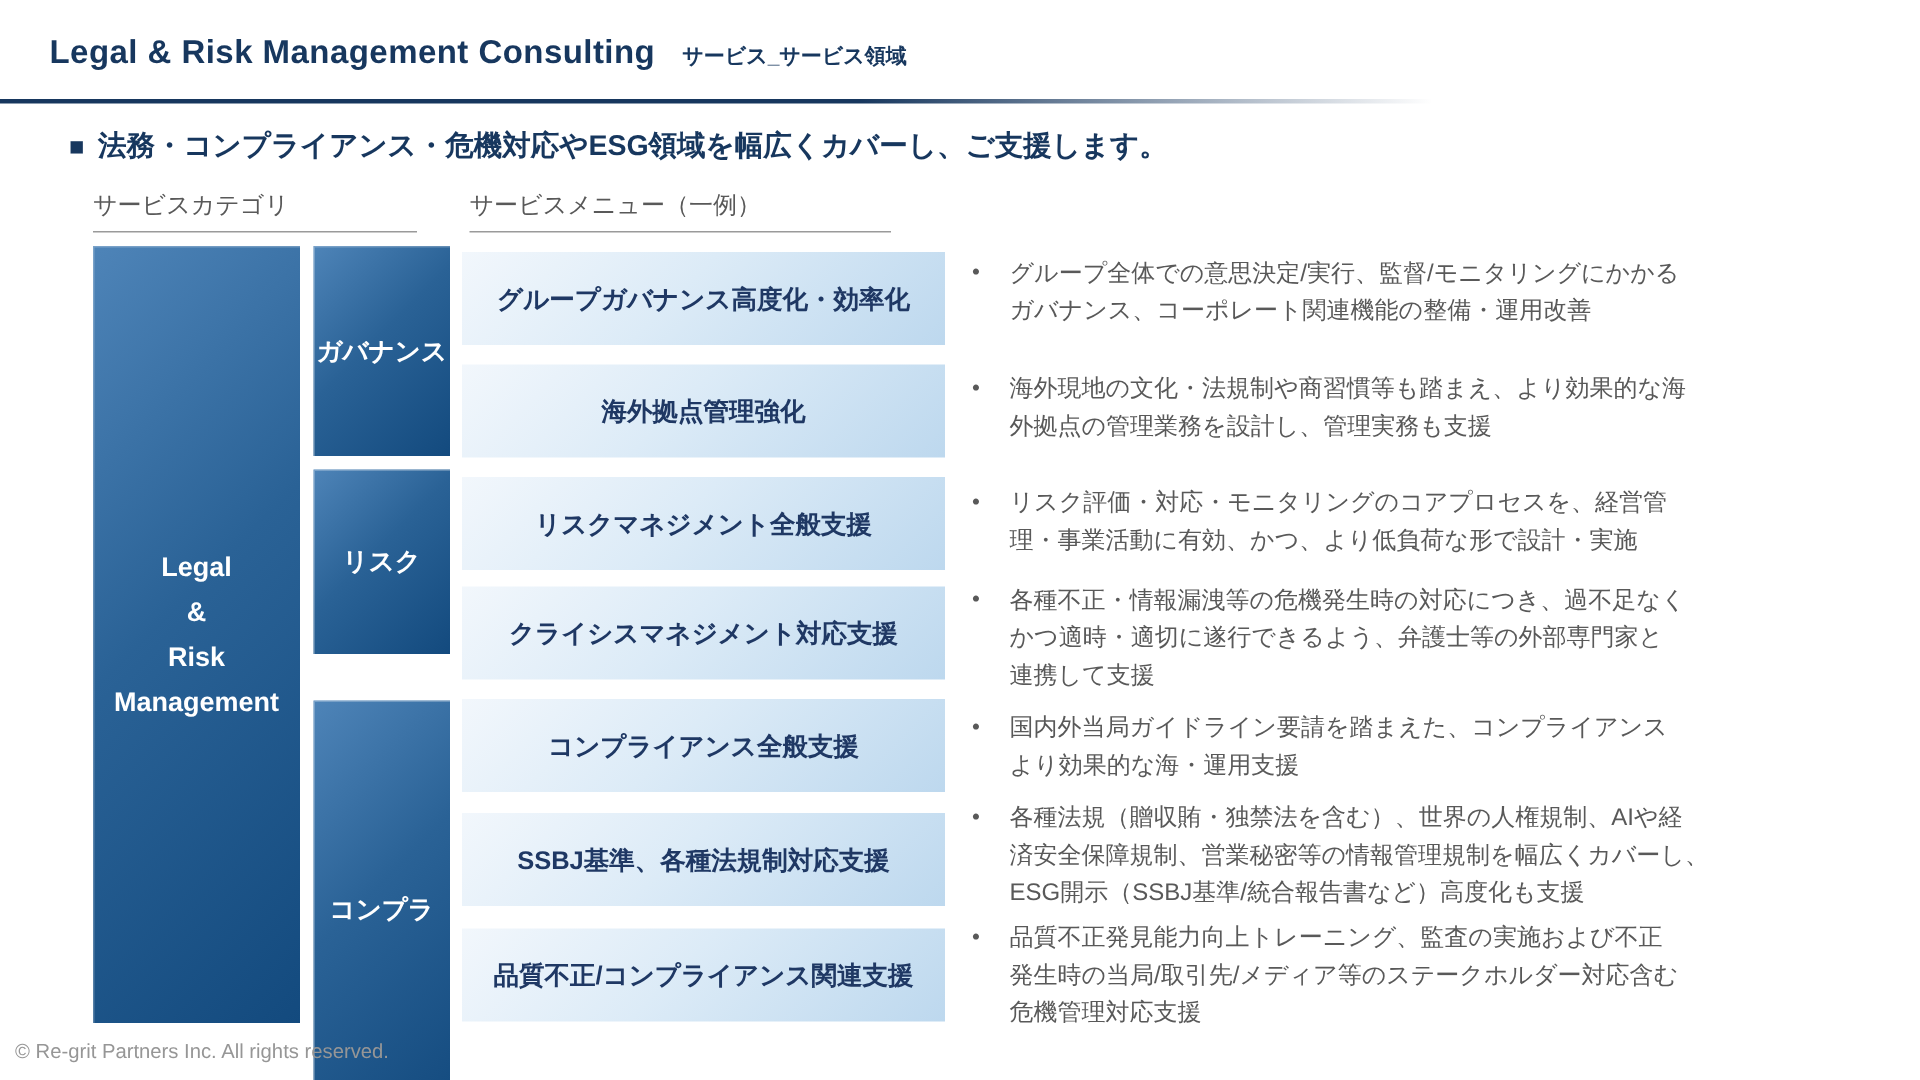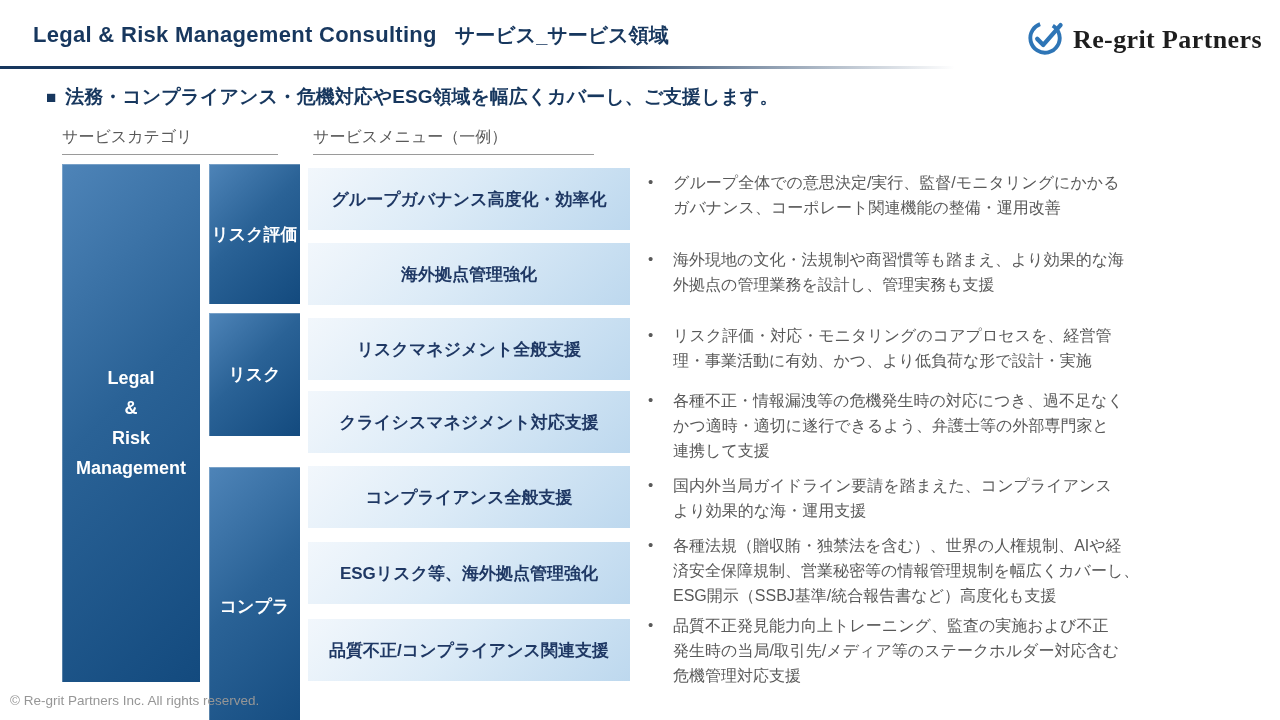--- a/index.html
+++ b/index.html
@@ -4,21 +4,21 @@
 <style>
   html,body { margin:0; padding:0; background:#fff; }
   .slide {
     position:relative; width:1280px; height:720px; background:#ffffff;
     font-family:"Liberation Sans","DejaVu Sans",sans-serif; overflow:hidden;
   }
 
   
   .title { position:absolute; left:33px; top:22px; color:#17375e; font-weight:bold; white-space:nowrap; }
   .title .en { font-size:22px; letter-spacing:0.3px; }
-  .title .ja { font-size:20px; margin-left:18px; }
+  .title .ja { font-size:14px; margin-left:18px; }
   .title-underline {
     position:absolute; left:0; top:66px; width:955px; height:3px;
     background:linear-gradient(to right,#17375e 0%,#17375e 60%,rgba(23,55,94,0) 100%);
   }
 
   .logo { position:absolute; top:19px; right:18px; display:flex; align-items:center; gap:9px; }
   .logo-text {
     font-family:"Liberation Serif","DejaVu Serif",serif; font-size:26px; font-weight:bold;
     color:#1e1e1e; letter-spacing:0.4px;
   }
@@ -74,52 +74,43 @@
 </head>
 <body>
 
 <div class="slide">
 
   <div class="title">
     <span class="en">Legal &amp; Risk Management Consulting</span><span class="ja">サービス_サービス領域</span>
   </div>
   <div class="title-underline"></div>
 
-  <div class="logo">
-    <span>
-      <svg width="38" height="38" viewBox="0 0 44 44">
-        <circle cx="22" cy="22" r="17" fill="none" stroke="#2e75b6" stroke-width="4.5" stroke-dasharray="91 16" transform="rotate(-58 22 22)"></circle>
-        <path d="M13 23 L20 30 L40 7" fill="none" stroke="#2e75b6" stroke-width="5" stroke-linecap="round" stroke-linejoin="round"></path>
-      </svg>
-    </span>
-    <span class="logo-text">Re-grit Partners</span>
-  </div>
 
   <div class="lead">
     <span class="marker">■</span><span>法務・コンプライアンス・危機対応やESG領域を幅広くカバーし、ご支援します。</span>
   </div>
 
   <div class="col-label cat">サービスカテゴリ</div>
   <div class="col-label menu">サービスメニュー（一例）</div>
 
   <div class="box-dark root-box">Legal
 &amp;
 Risk
 Management</div>
 
-  <div class="box-dark cat1">リスク評価</div>
+  <div class="box-dark cat1">ガバナンス</div>
   <div class="box-dark cat2">リスク</div>
   <div class="box-dark cat3">コンプラ</div>
 
   <div class="menu-box m1">グループガバナンス高度化・効率化</div>
   <div class="menu-box m2">海外拠点管理強化</div>
   <div class="menu-box m3">リスクマネジメント全般支援</div>
   <div class="menu-box m4">クライシスマネジメント対応支援</div>
   <div class="menu-box m5">コンプライアンス全般支援</div>
-  <div class="menu-box m6">ESGリスク等、海外拠点管理強化</div>
+  <div class="menu-box m6">SSBJ基準、各種法規制対応支援</div>
   <div class="menu-box m7">品質不正/コンプライアンス関連支援</div>
 
   <div class="bullets">
     <div class="bullet b1"><span class="dot">•</span><span>グループ全体での意思決定/実行、監督/モニタリングにかかる
 ガバナンス、コーポレート関連機能の整備・運用改善</span></div>
     <div class="bullet b2"><span class="dot">•</span><span>海外現地の文化・法規制や商習慣等も踏まえ、より効果的な海
 外拠点の管理業務を設計し、管理実務も支援</span></div>
     <div class="bullet b3"><span class="dot">•</span><span>リスク評価・対応・モニタリングのコアプロセスを、経営管
 理・事業活動に有効、かつ、より低負荷な形で設計・実施</span></div>
     <div class="bullet b4"><span class="dot">•</span><span>各種不正・情報漏洩等の危機発生時の対応につき、過不足なく

